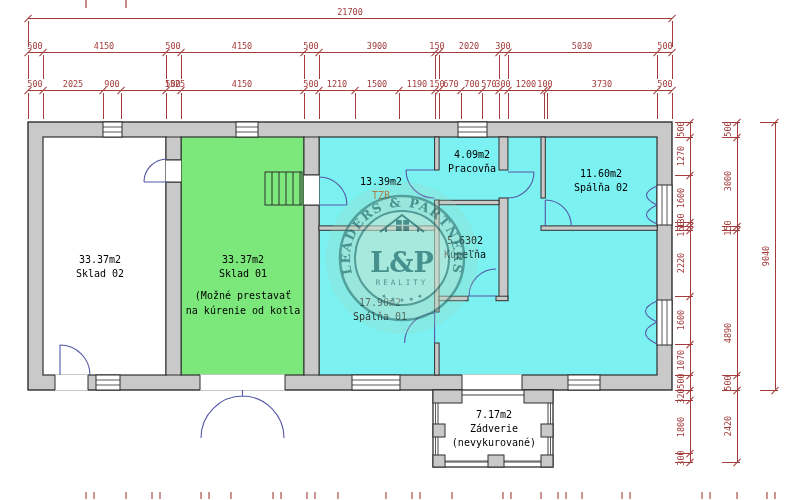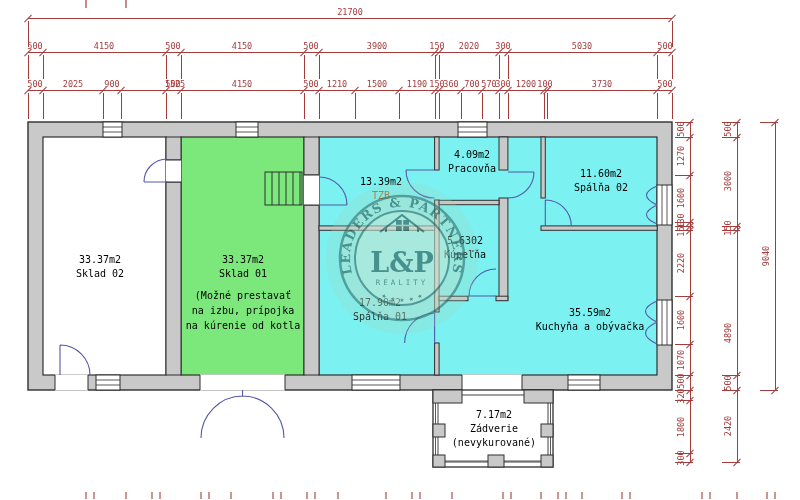--- a/index.html
+++ b/index.html
@@ -137,21 +137,20 @@
   <div class="room-label" style="left:100px;top:253px">
     <div>33.37m2</div>
     <div>Sklad 02</div>
   </div>
   <div class="room-label" style="left:243px;top:253px">
     <div>33.37m2</div>
     <div>Sklad 01</div>
   </div>
   <div class="room-note" style="left:243px;top:288px">
     <div>(Možné prestavať</div>
-    <div>na izbu, prípojka</div>
     <div>na kúrenie od kotla</div>
   </div>
   <div class="room-label" style="left:381px;top:175px">
     <div>13.39m2</div>
     <div class="tzb-name">TZB</div>
   </div>
   <div class="room-label" style="left:380px;top:296px">
     <div>17.90m2</div>
     <div>Spálňa 01</div>
   </div>
@@ -159,24 +158,20 @@
     <div>4.09m2</div>
     <div>Pracovňa</div>
   </div>
   <div class="room-label" style="left:465px;top:234px">
     <div>5.6302</div>
     <div>Kúpeľňa</div>
   </div>
   <div class="room-label" style="left:601px;top:167px">
     <div>11.60m2</div>
     <div>Spálňa 02</div>
-  </div>
-  <div class="room-label" style="left:590px;top:306px">
-    <div>35.59m2</div>
-    <div>Kuchyňa a obývačka</div>
   </div>
   <div class="room-label" style="left:494px;top:408px">
     <div>7.17m2</div>
     <div>Zádverie</div>
     <div>(nevykurované)</div>
   </div>
 
   <div class="watermark">
     <svg width="160" height="160" viewBox="0 0 160 160">
       <circle cx="80" cy="80" r="76" fill="rgba(170,210,185,0.30)"></circle>
@@ -291,21 +286,21 @@
       <div class="dim-label" style="left: 73px; top: 79px;">2025</div>
       <div class="dim-label" style="left: 112px; top: 79px;">900</div>
       <div class="dim-label" style="left: 143px; top: 79px; margin-left: 32px;">1525</div>
       <div class="dim-label" style="left: 173px; top: 79px;">500</div>
       <div class="dim-label" style="left: 242px; top: 79px;">4150</div>
       <div class="dim-label" style="left: 311px; top: 79px;">500</div>
       <div class="dim-label" style="left: 337px; top: 79px;">1210</div>
       <div class="dim-label" style="left: 377px; top: 79px;">1500</div>
       <div class="dim-label" style="left: 417px; top: 79px;">1190</div>
       <div class="dim-label" style="left: 437px; top: 79px;">150</div>
-      <div class="dim-label" style="left: 451px; top: 79px;">360</div>
+      <div class="dim-label" style="left: 451px; top: 79px;">670</div>
       <div class="dim-label" style="left: 472px; top: 79px;">700</div>
       <div class="dim-label" style="left: 489px; top: 79px;">570</div>
       <div class="dim-label" style="left: 503px; top: 79px;">300</div>
       <div class="dim-label" style="left: 526px; top: 79px;">1200</div>
       <div class="dim-label" style="left: 545px; top: 79px;">100</div>
       <div class="dim-label" style="left: 602px; top: 79px;">3730</div>
       <div class="dim-label" style="left: 665px; top: 79px;">500</div>
       <div class="dim-line" style="left: 690px; top: 122px; width: 1px; height: 340px;"></div>
       <div class="dim-tick" style="left: 685px; top: 122px;"></div>
       <div class="dim-line" style="left: 675px; top: 122px; width: 18px; height: 1px;"></div>

